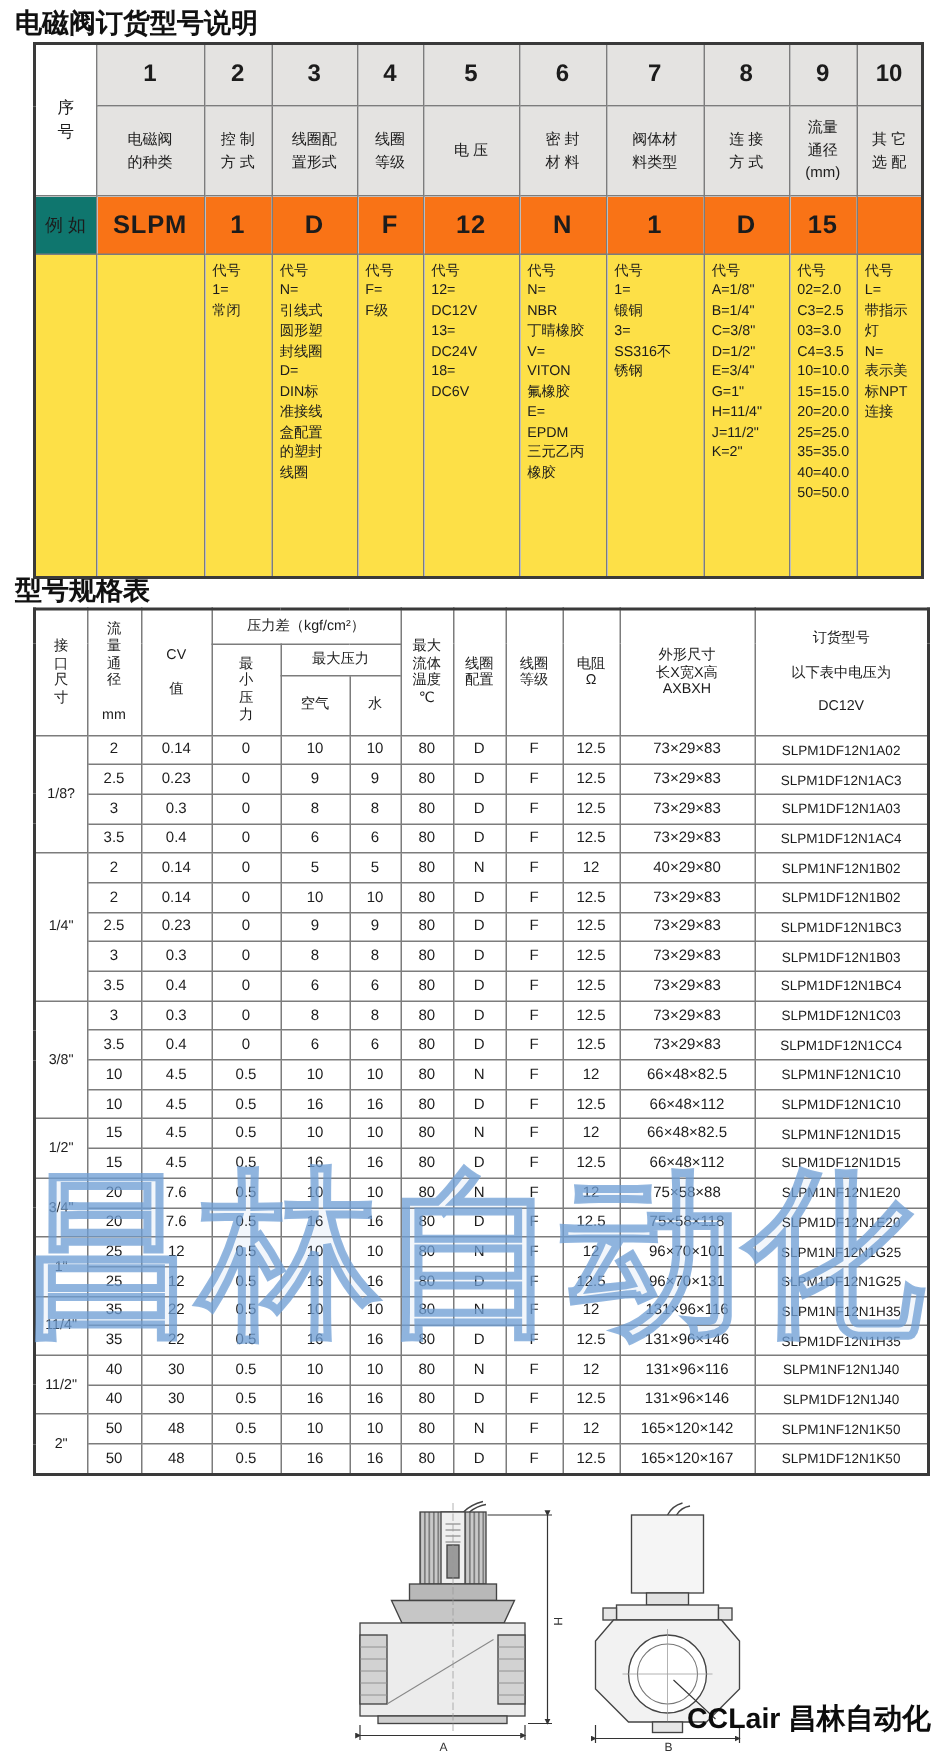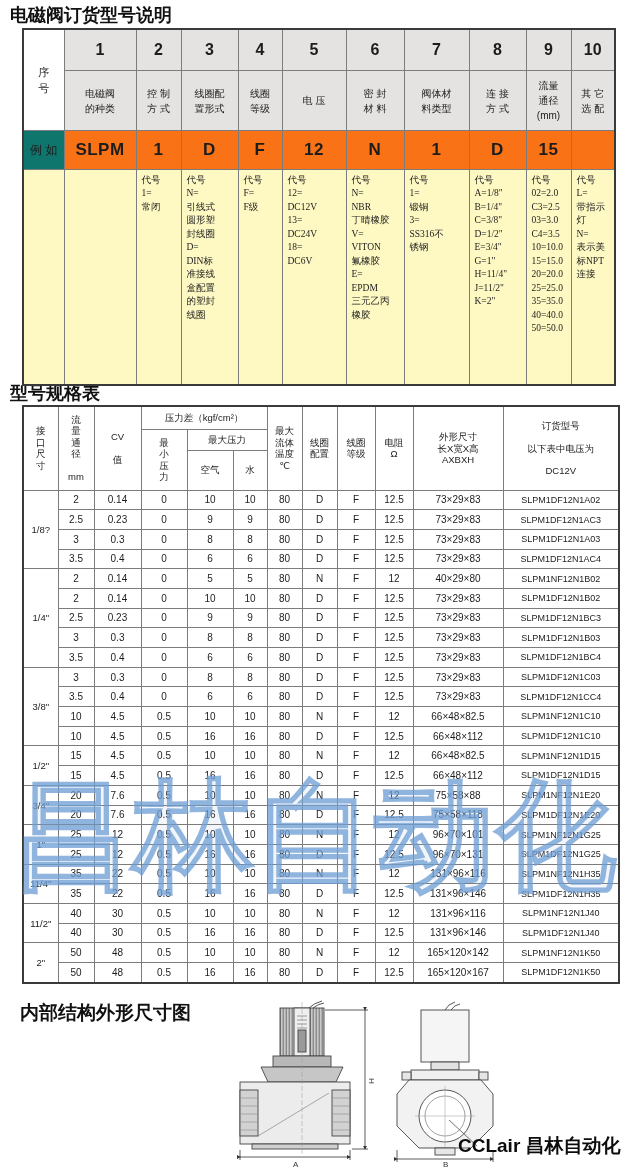--- a/index.html
+++ b/index.html
@@ -14,22 +14,22 @@
   td,th{border:1px solid #7c7c7c;padding:0;font-weight:normal;overflow:hidden;}
 
   
   .order{left:22px;top:28px;width:592px;border:2px solid #3a3a3a;}
   .order td{text-align:center;vertical-align:middle;white-space:pre-line;}
   .order .num{height:40px;background:#e4e3e1;font-size:16px;font-weight:bold;}
   .order .seq{background:#fff;font-size:11px;line-height:1.5;}
   .order .desc{height:59px;background:#e4e3e1;font-size:10px;line-height:1.5;}
   .order .exlabel{height:38px;background:#0f766e;font-size:12px;}
   .order .ex{height:38px;background:#f97316;font-size:17px;font-weight:bold;letter-spacing:0.5px;}
-  .order .codes{height:210px;background:#fef9c3;font-size:9.5px;line-height:1.42;
-                text-align:left;vertical-align:top;padding:4px 0 0 5px;font-family:Liberation Serif, serif;}
+  .order .codes{height:210px;background:#fde047;font-size:9.5px;line-height:1.42;
+                text-align:left;vertical-align:top;padding:4px 0 0 5px;}
 
   
   .spec{left:22px;top:405px;width:596px;border:2px solid #3a3a3a;font-size:10px;}
   .spec th{background:#fff;font-size:9.5px;line-height:1.2;text-align:center;
            vertical-align:middle;white-space:pre-line;}
   .spec td{text-align:center;vertical-align:middle;height:18.7px;font-size:10px;background:#fff;}
   .spec td.size{font-size:9.5px;}
   .spec td.model{font-size:9px;letter-spacing:0;}
   .spec tr.g-top td{border-top:1.6px solid #4a4a4a;}
   .hr1{height:23px;} .hr2{height:21px;} .hr3{height:40px;}
@@ -592,21 +592,20 @@
           <td>80</td>
           <td>D</td>
           <td>F</td>
           <td>12.5</td>
           <td>165×120×167</td>
           <td class="model">SLPM1DF12N1K50</td>
         </tr>
       </tbody>
   </table>
 
-  <h2 class="title t3">内部结构外形尺寸图</h2>
 
   <svg class="drawing" width="300" height="169" viewBox="0 0 300 169">
     <defs>
       <marker id="arr" markerWidth="8" markerHeight="8" refX="4" refY="2.5" orient="auto">
         <path d="M0,0 L5,2.5 L0,5 Z" fill="#333"></path>
       </marker>
       <pattern id="hatch" width="3" height="6" patternUnits="userSpaceOnUse">
         <rect width="3" height="6" fill="#c9c9c9"></rect>
         <line x1="1.2" y1="0" x2="1.2" y2="6" stroke="#5a5a5a" stroke-width="0.8"></line>
       </pattern>

